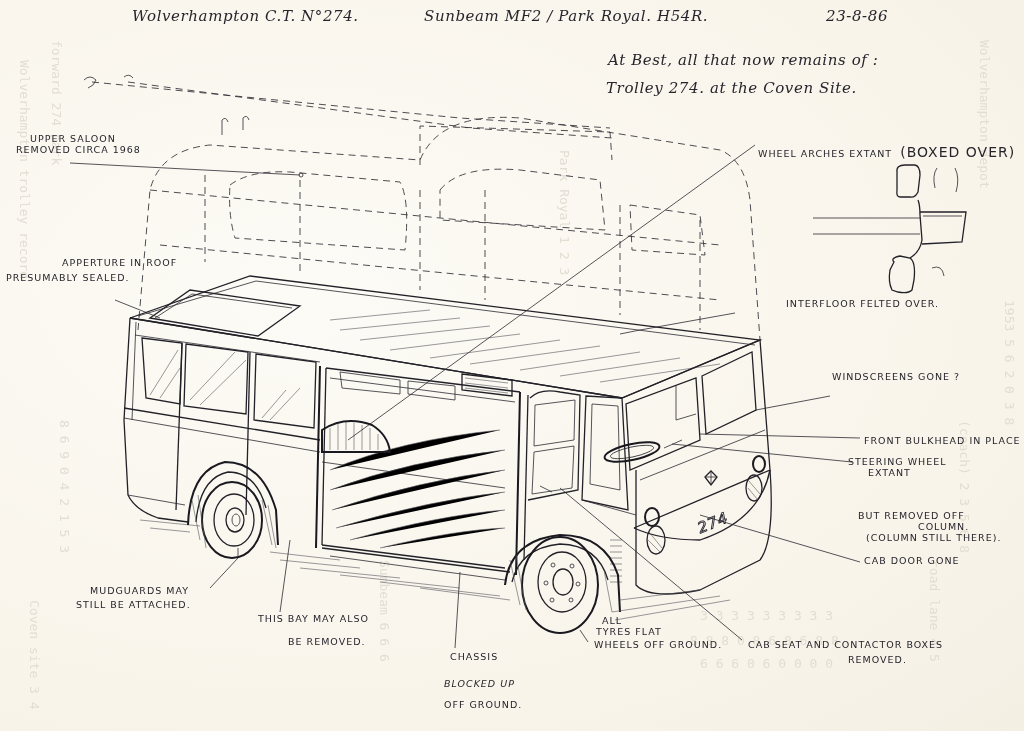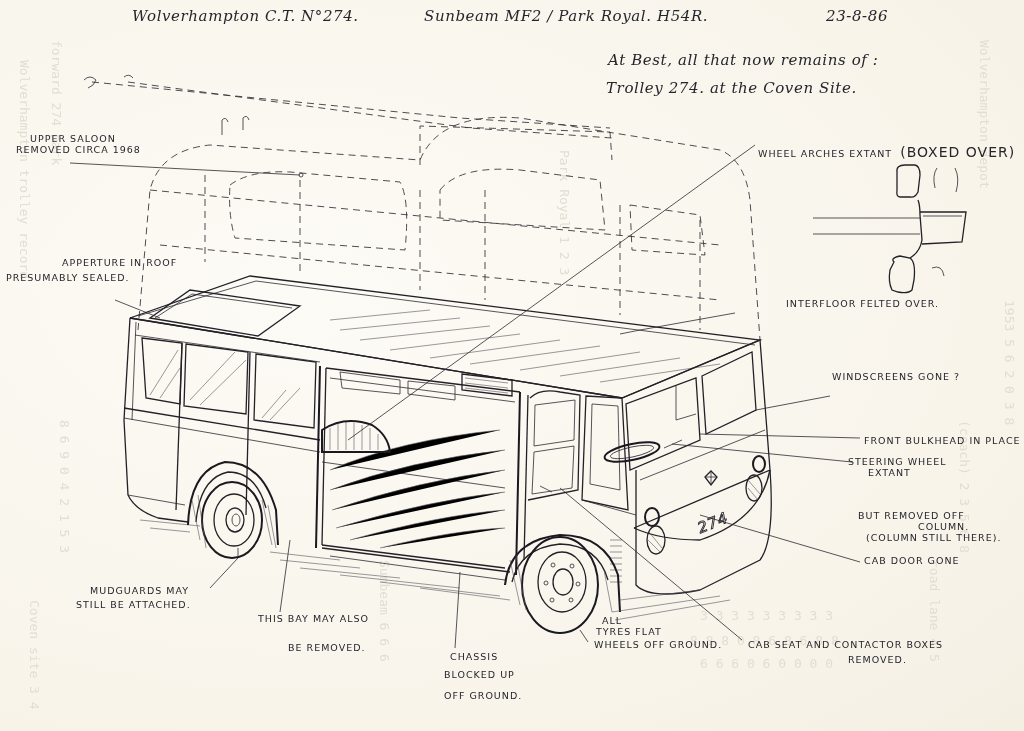--- a/index.html
+++ b/index.html
@@ -356,26 +356,26 @@
     <div>Cab door gone</div>
   </div>
 
   <div class="hand caps" style="left:76px; top:586px;">
     <div style="padding-left:14px;">Mudguards may</div>
     <div style="margin-top:3px;">still be attached.</div>
   </div>
 
   <div class="hand caps" style="left:258px; top:614px;">
     <div>This bay may also</div>
-    <div style="padding-left:30px; margin-top:18px;">be removed.</div>
+    <div style="padding-left:30px; margin-top:12px;">be removed.</div>
   </div>
 
   <div class="hand caps" style="left:444px; top:652px;">
     <div style="padding-left:6px;">Chassis</div>
-    <div style="margin-top:7px;">blocked up</div>
+    <div style="margin-top:16px;font-style:italic;">blocked up</div>
     <div style="margin-top:10px;">off ground.</div>
   </div>
 
   <div class="hand caps" style="left:594px; top:616px;">
     <div style="padding-left:8px;">All</div>
     <div style="padding-left:2px;">tyres flat</div>
     <div style="margin-top:2px;">wheels off ground.</div>
   </div>
 
   <div class="hand caps" style="left:748px; top:640px;">

